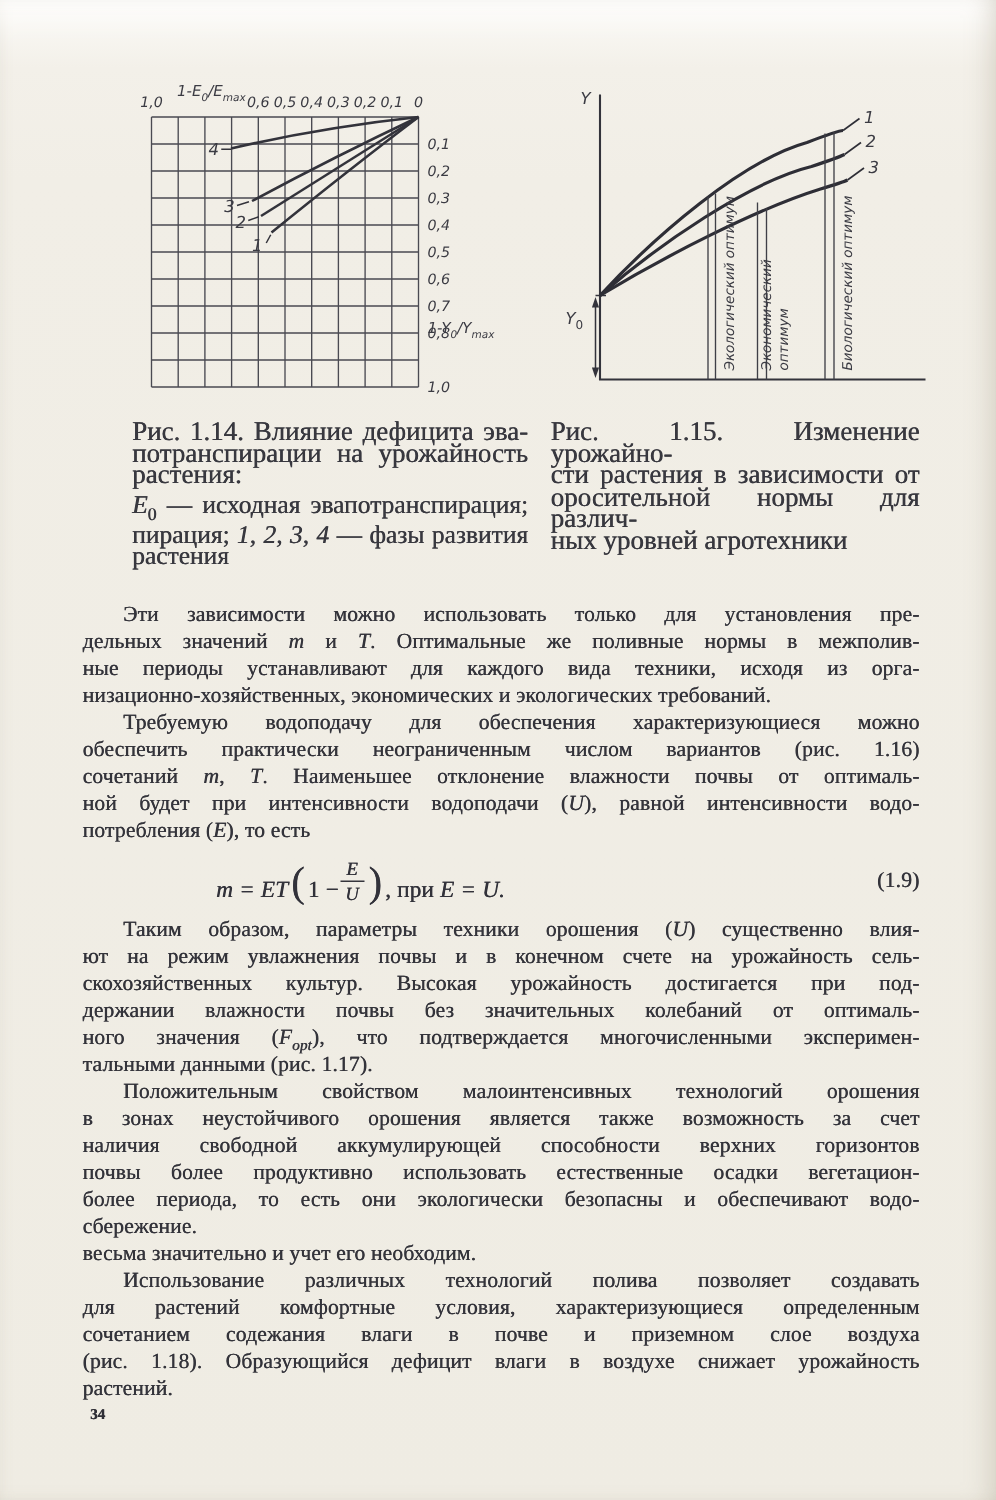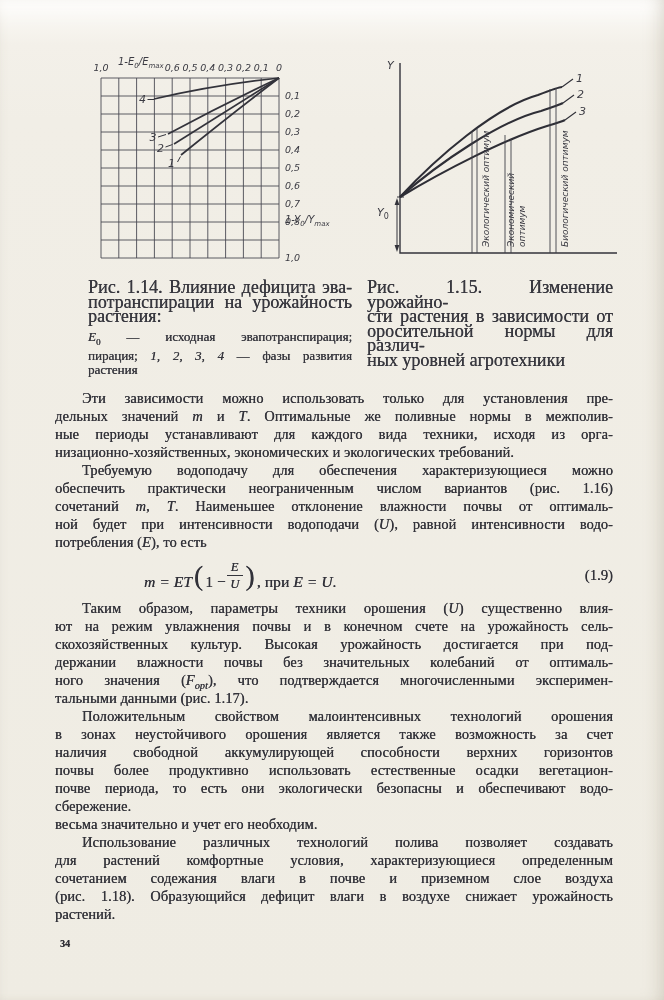--- a/index.html
+++ b/index.html
@@ -10,22 +10,22 @@
   .fig{position:absolute;}
   svg text{fill:#3b3b43;font-family:"DejaVu Sans",sans-serif;font-style:italic;}
   .axis-title{position:absolute;font-family:"DejaVu Sans",sans-serif;font-style:italic;font-size:10px;color:#3b3b43;white-space:nowrap;}
   .axis-title sub{font-size:7px;}
   .y0-label{position:absolute;font-family:"DejaVu Sans",sans-serif;font-size:11px;color:#3b3b43;}
   .y0-label sub{font-size:8px;}
   .caption{position:absolute;color:#38383f;}
   .cap-line{font-size:18px;line-height:14.6px;text-align:justify;text-align-last:justify;}
   .cap-line.last{text-align-last:left;}
   .legend{margin-top:6px;}
-  .legend .cap-line{font-size:13px;line-height:13.7px;}
-  .body-text{position:absolute;left:55px;top:389px;width:558px;font-size:14.4px;letter-spacing:.1px;color:#34343b;}
+  .legend .cap-line{font-size:17px;line-height:13.7px;}
+  .body-text{position:absolute;left:55px;top:401px;width:558px;font-size:14.4px;letter-spacing:.1px;color:#34343b;}
   .bl{height:18px;line-height:18px;text-align:justify;text-align-last:justify;white-space:normal;}
   .bl.last{text-align-last:left;}
   .bl.ind{text-indent:27px;}
   .bl i, .cap-line i{font-family:"Liberation Serif",serif;}
   sub{font-size:70%;}
   .formula-row{display:flex;align-items:center;height:34px;margin:7px 0 7px 0;}
   .formula{margin-left:89px;display:flex;align-items:flex-end;font-size:15.5px;color:#32323a;}
   .formula .it{font-style:italic;}
   .formula .paren{font-size:27px;font-weight:400;line-height:30px;padding:0 2px;transform:scaleY(1.05);}
   .formula .frac{display:inline-flex;flex-direction:column;align-items:center;font-size:12.5px;line-height:1.12;font-style:italic;margin:0 1px;}
@@ -179,21 +179,21 @@
     <div class="bl">ют на режим увлажнения почвы и в конечном счете на урожайность сель-</div>
     <div class="bl">скохозяйственных культур. Высокая урожайность достигается при под-</div>
     <div class="bl">держании влажности почвы без значительных колебаний от оптималь-</div>
     <div class="bl">ного значения (<i>F<sub>opt</sub></i>), что подтверждается многочисленными эксперимен-</div>
     <div class="bl last">тальными данными (рис. 1.17).</div>
 
     <div class="bl ind">Положительным свойством малоинтенсивных технологий орошения</div>
     <div class="bl">в зонах неустойчивого орошения является также возможность за счет</div>
     <div class="bl">наличия свободной аккумулирующей способности верхних горизонтов</div>
     <div class="bl">почвы более продуктивно использовать естественные осадки вегетацион-</div>
-    <div class="bl">почве периода, то есть они экологически безопасны и обеспечивают водо-</div>
+    <div class="bl">более периода, то есть они экологически безопасны и обеспечивают водо-</div>
     <div class="bl last">сбережение.</div>
 
     <div class="bl last">весьма значительно и учет его необходим.</div>
 
     <div class="bl ind">Использование различных технологий полива позволяет создавать</div>
     <div class="bl">для растений комфортные условия, характеризующиеся определенным</div>
     <div class="bl">сочетанием содежания влаги в почве и приземном слое воздуха</div>
     <div class="bl">(рис. 1.18). Образующийся дефицит влаги в воздухе снижает урожайность</div>
     <div class="bl last">растений.</div>
   </div>

